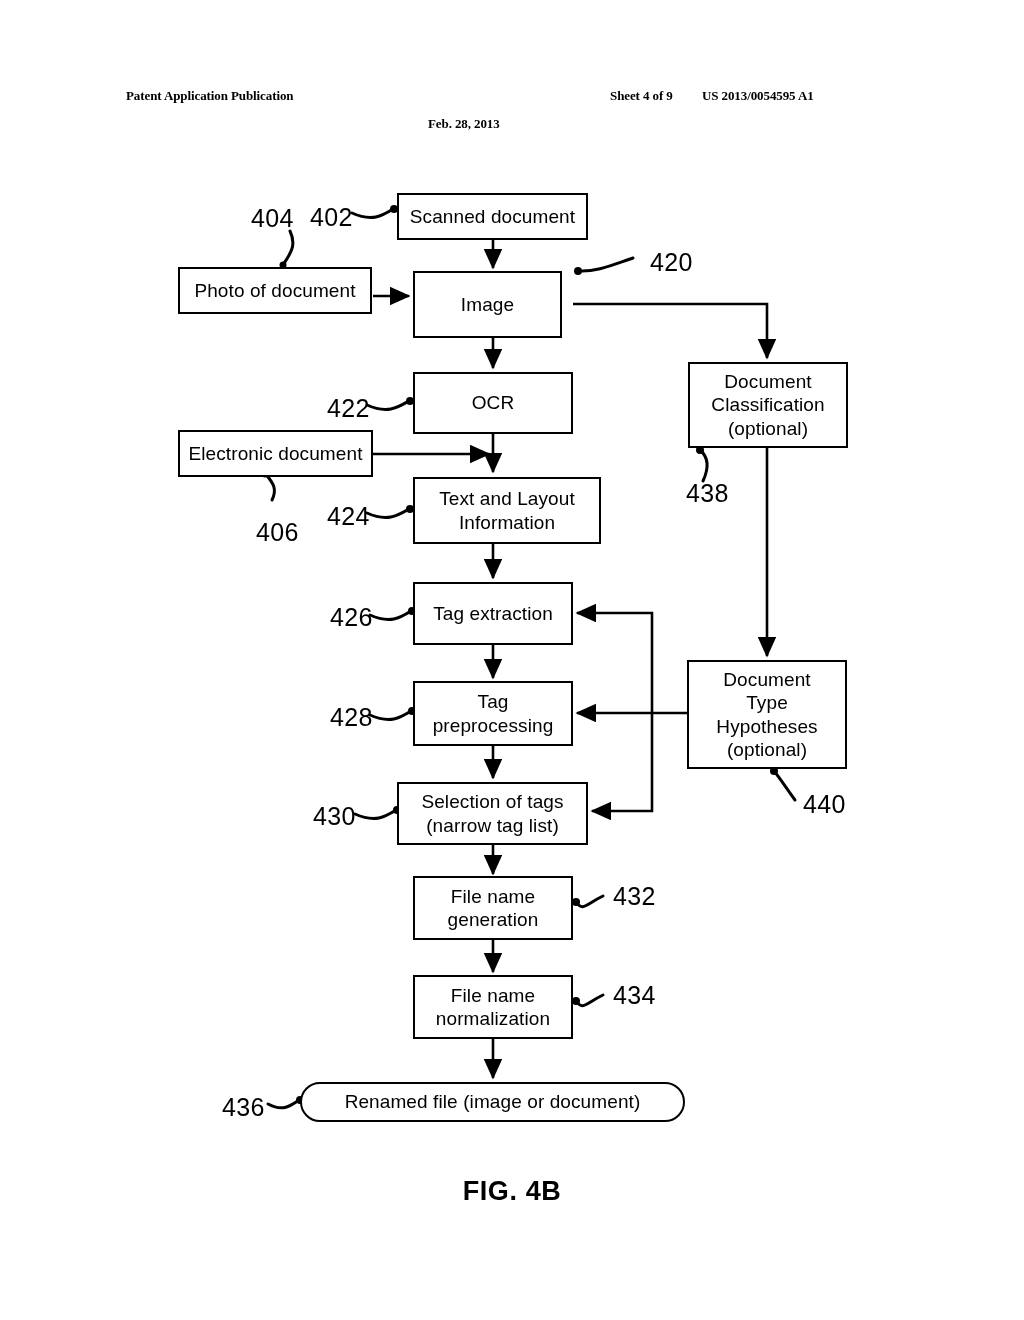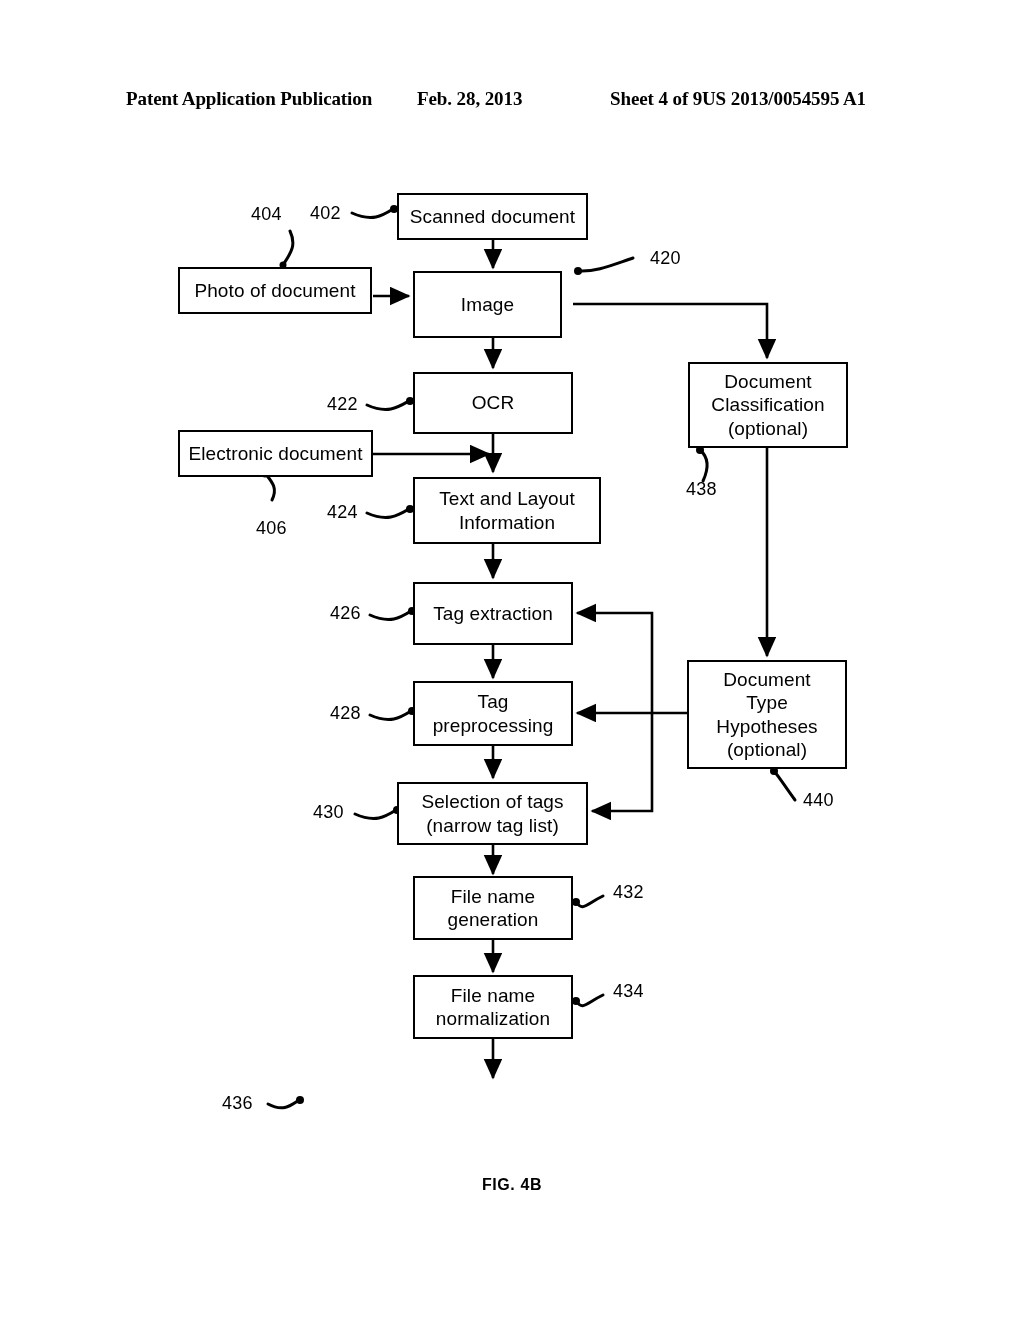--- a/index.html
+++ b/index.html
@@ -23,27 +23,27 @@
   }
   
   .hdr {
     position: absolute;
     top: 88px;
     left: 0;
     width: 1024px;
     height: 28px;
     font-family: "Liberation Serif", serif;
     font-weight: bold;
-    font-size: 19px;
+    font-size: 13px;
     letter-spacing: -0.1px;
     white-space: nowrap;
   }
   .hdr span { position: absolute; top: 0; }
   .hdr-title { left: 126px; }
-  .hdr-date  { left: 417px; }
+  .hdr-date  { left: 428px; margin-top: 28px; }
   .hdr-sheet { left: 610px; }
   .hdr-pub   { left: 702px; }
 
   
   #wires {
     position: absolute;
     left: 0; top: 0;
     width: 1024px; height: 1320px;
     pointer-events: none;
   }
@@ -63,33 +63,33 @@
     letter-spacing: 0.1px;
     white-space: pre-line;
   }
   .node.rounded {
     border-radius: 999px;
   }
 
   
   .ref {
     position: absolute;
-    font-size: 18px;
+    font-size: 25px;
     letter-spacing: 0.3px;
     white-space: nowrap;
   }
 
   
   .figcap {
     position: absolute;
     left: 0;
     top: 1176px;
     width: 1024px;
     text-align: center;
-    font-size: 16px;
+    font-size: 27px;
     font-weight: bold;
     letter-spacing: 0.6px;
   }
 </style>
 </head>
 <body>
 
 <div id="page">
 
   <div class="hdr">
@@ -192,20 +192,21 @@
 
   <div class="node" style="left:397px; top:782px; width:191px; height:63px;">Selection of tags
 (narrow tag list)</div>
 
   <div class="node" style="left:413px; top:876px; width:160px; height:64px;">File name
 generation</div>
 
   <div class="node" style="left:413px; top:975px; width:160px; height:64px;">File name
 normalization</div>
 
+  <div class="node rounded" style="left:300px; top:1082px; width:385px; height:40px;">Renamed file (image or document)</div>
 
   <div class="node" style="left:688px; top:362px; width:160px; height:86px;">Document
 Classification
 (optional)</div>
 
   <div class="node" style="left:687px; top:660px; width:160px; height:109px;">Document
 Type
 Hypotheses
 (optional)</div>
 

